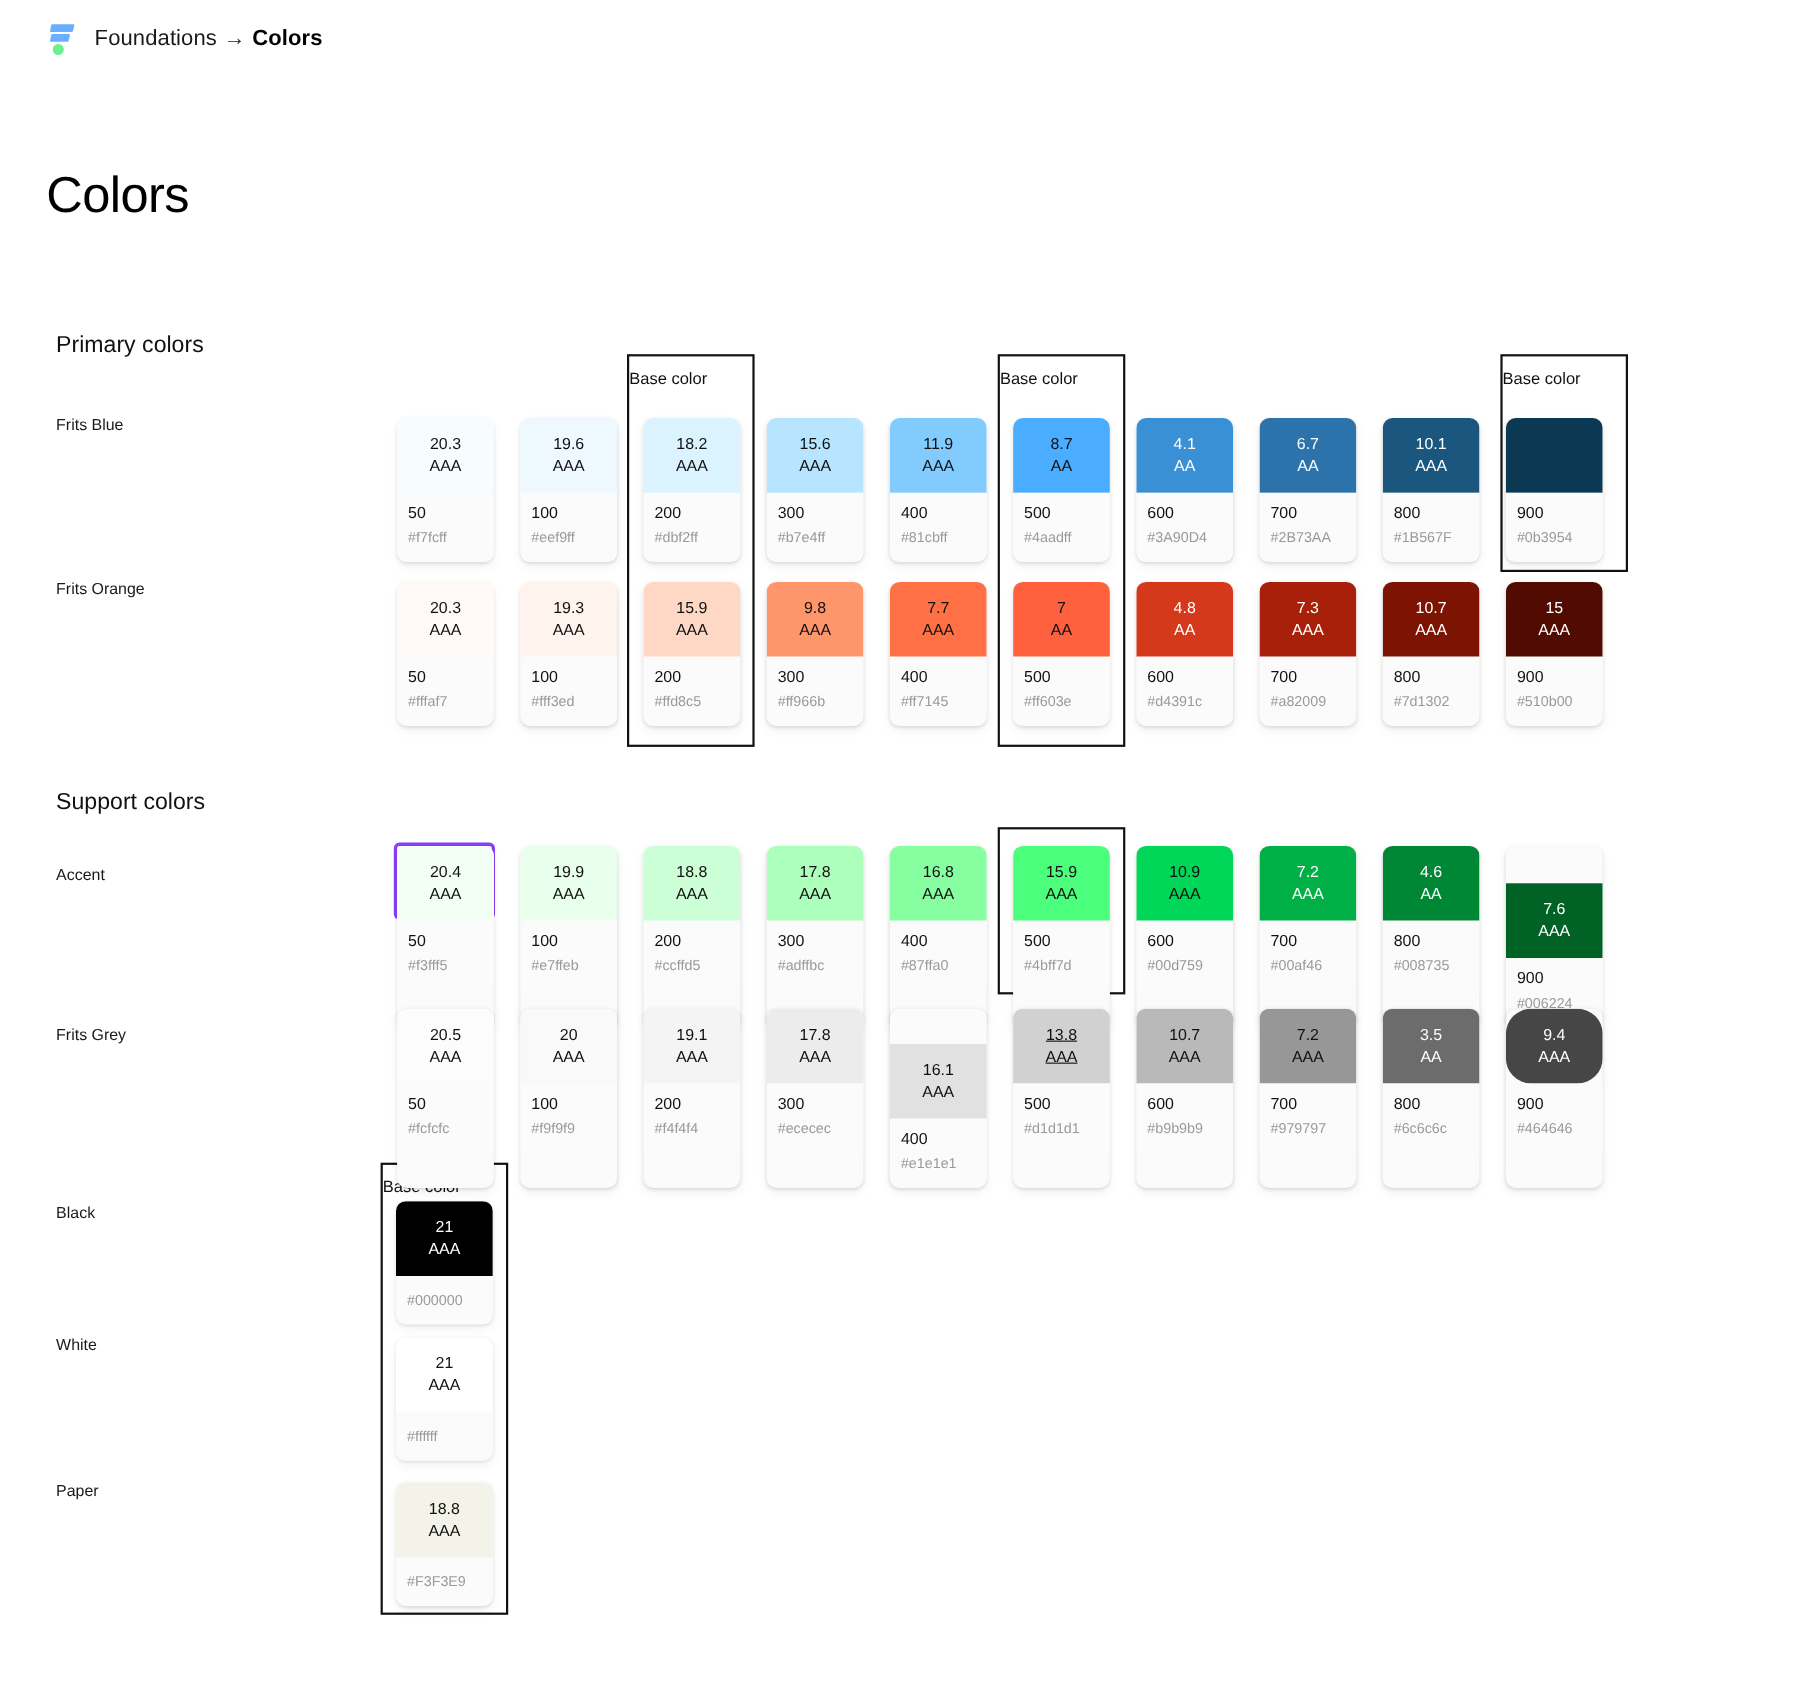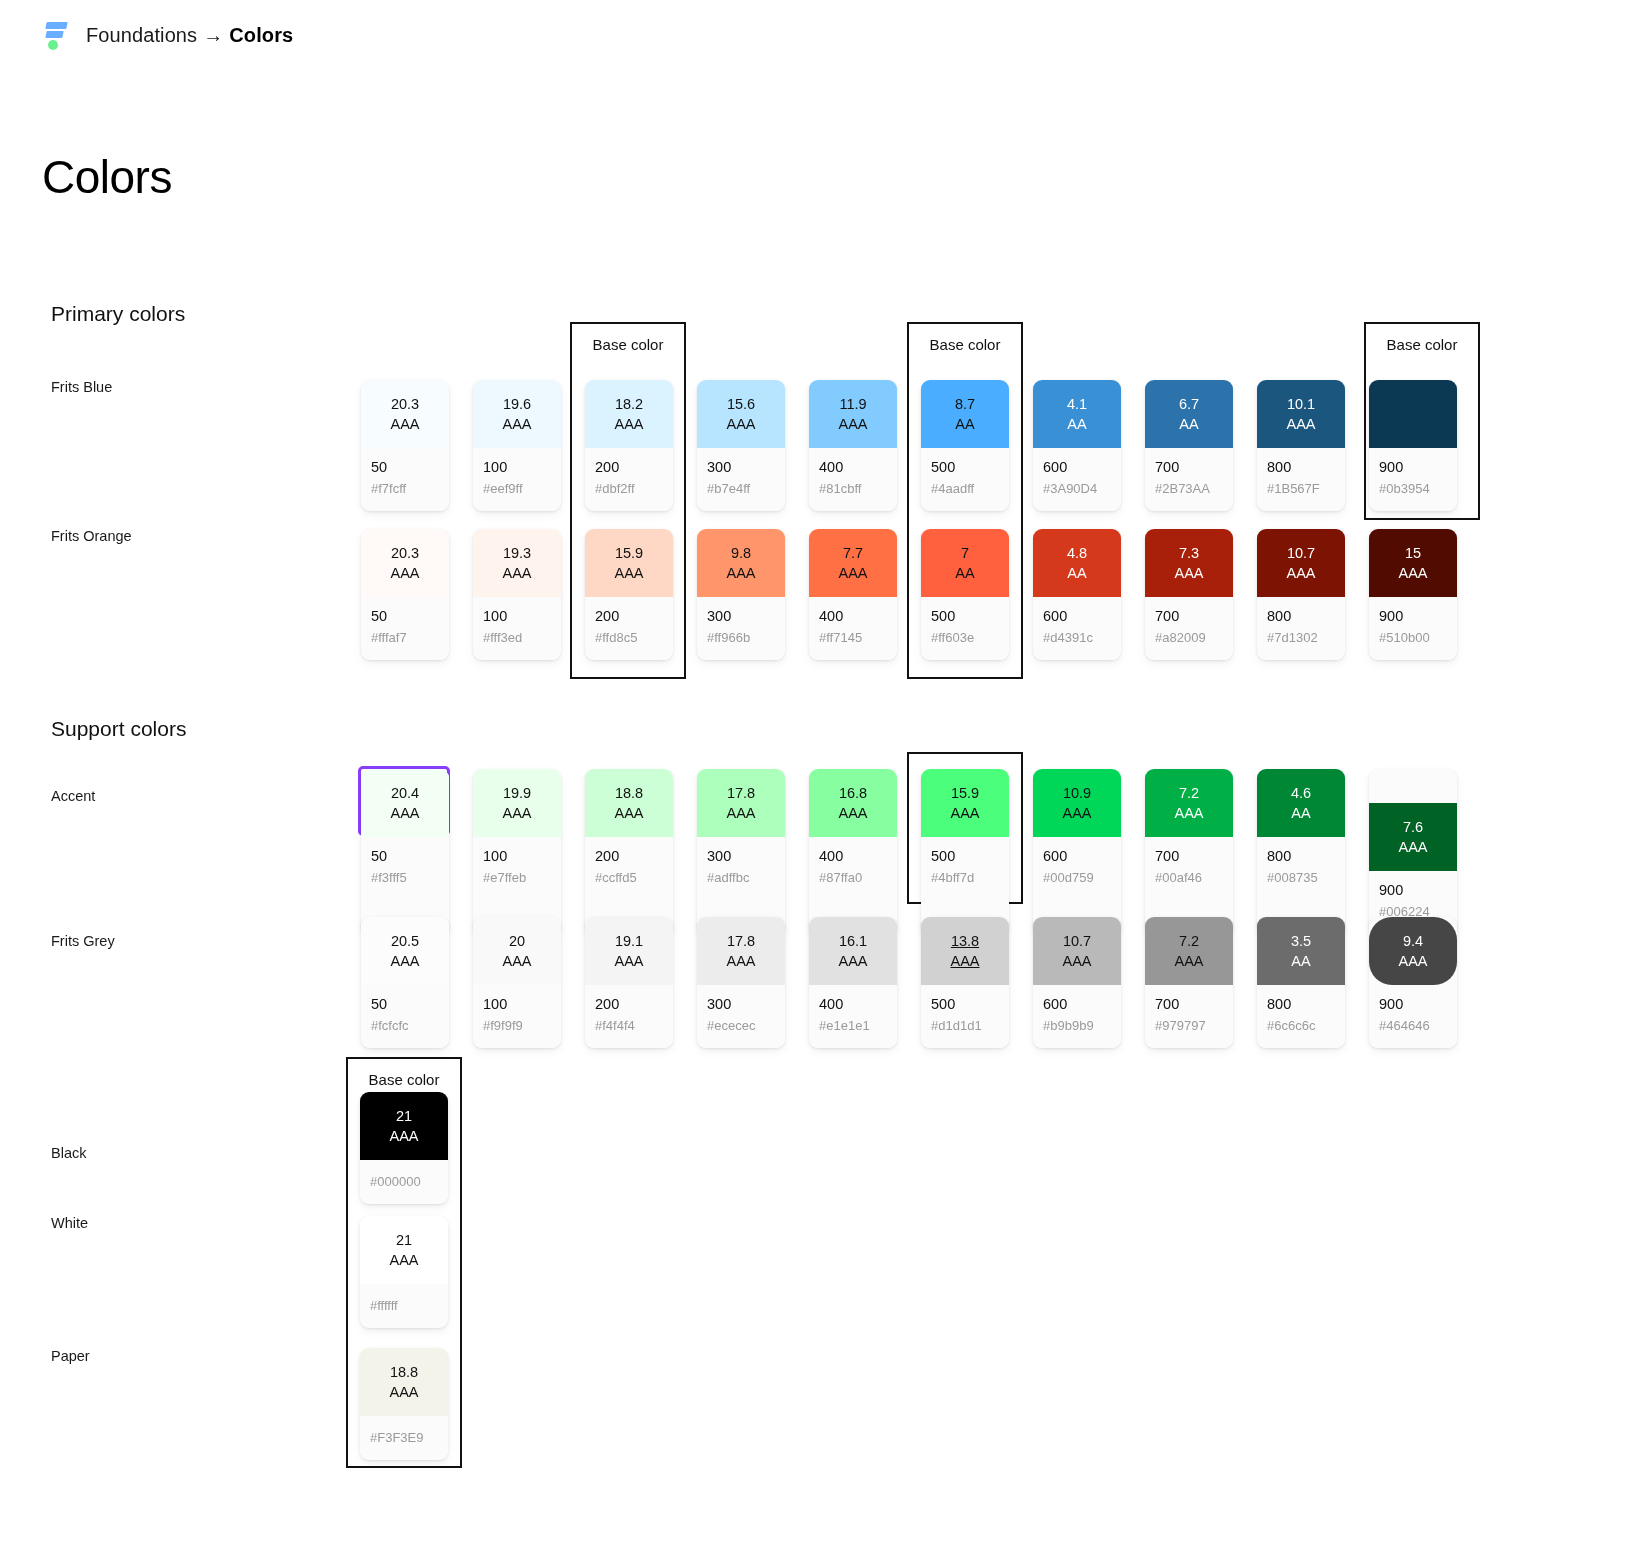--- a/index.html
+++ b/index.html
@@ -80,21 +80,21 @@
 
   
   .base-frame {
     position: absolute;
     border: 2.3px solid #111;
     background: transparent;
     pointer-events: none;
   }
   .base-frame .base-label {
     position: absolute; top: 12px; left: 0; right: 0;
-    text-align: center; font-size: 15px; color: #111;
+    text-align: left; font-size: 15px; color: #111;
   }
 
   
   .sel-ring {
     position: absolute;
     border: 3.5px solid #8a3ffc;
     border-radius: 5px;
     pointer-events: none;
   }
 </style>
@@ -114,21 +114,21 @@
 
 <div class="page-title">Colors</div>
 
 <div class="section-title" id="sec-primary">Primary colors</div>
 <div class="section-title" id="sec-support">Support colors</div>
 
 <div class="row-label" style="top:379px">Frits Blue</div>
 <div class="row-label" style="top:528px">Frits Orange</div>
 <div class="row-label" style="top:788px">Accent</div>
 <div class="row-label" style="top:933px">Frits Grey</div>
-<div class="row-label" style="top:1145px">Black</div>
+<div class="row-label" style="top:1095px">Black</div>
 <div class="row-label" style="top:1215px">White</div>
 <div class="row-label" style="top:1348px">Paper</div>
 
 <div class="base-frame" style="left:570px; top:322px; width:116px; height:357px;">
   <span class="base-label">Base color</span>
 </div>
 <div class="base-frame" style="left:907px; top:322px; width:116px; height:357px;">
   <span class="base-label">Base color</span>
 </div>
 <div class="base-frame" style="left:1364px; top:322px; width:116px; height:198px;">
@@ -548,21 +548,21 @@
           <div class="level">AAA</div>
         </div>
         <div class="meta">
           <div class="token">300</div>
           <div class="hex">#ececec</div>
         </div>
       </div>
     </div>
     <div class="cell">
       <div class="swatch">
-        <div class="chip" style="background: rgb(225, 225, 225); color: rgb(17, 17, 17);">
+        <div class="chip" style="background: rgb(225, 225, 225); color: rgb(17, 17, 17); margin-top: 32px;">
           <div class="ratio">16.1</div>
           <div class="level">AAA</div>
         </div>
         <div class="meta">
           <div class="token">400</div>
           <div class="hex">#e1e1e1</div>
         </div>
       </div>
     </div>
     <div class="cell">

